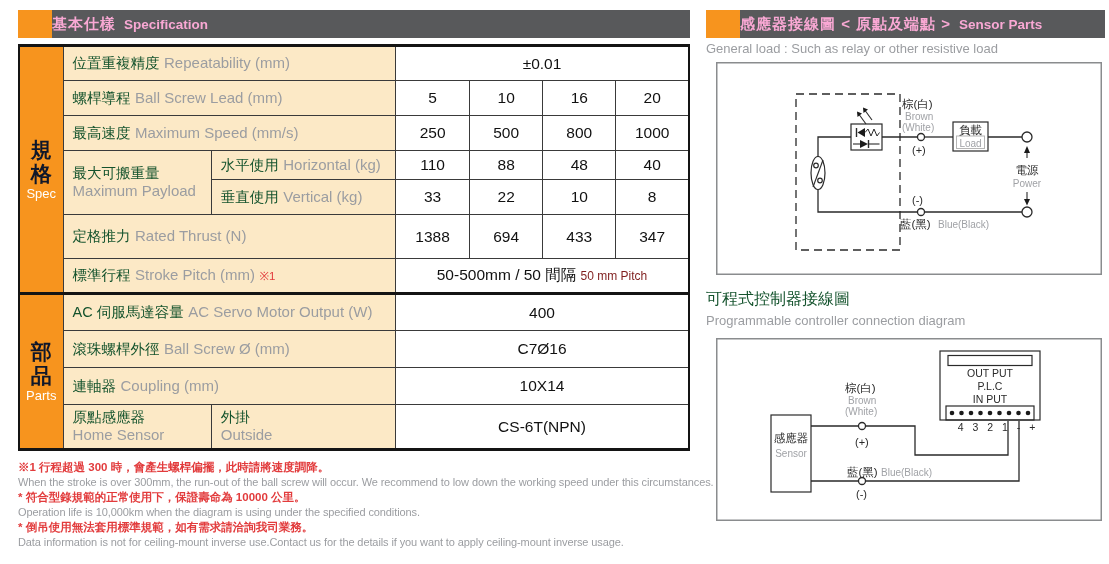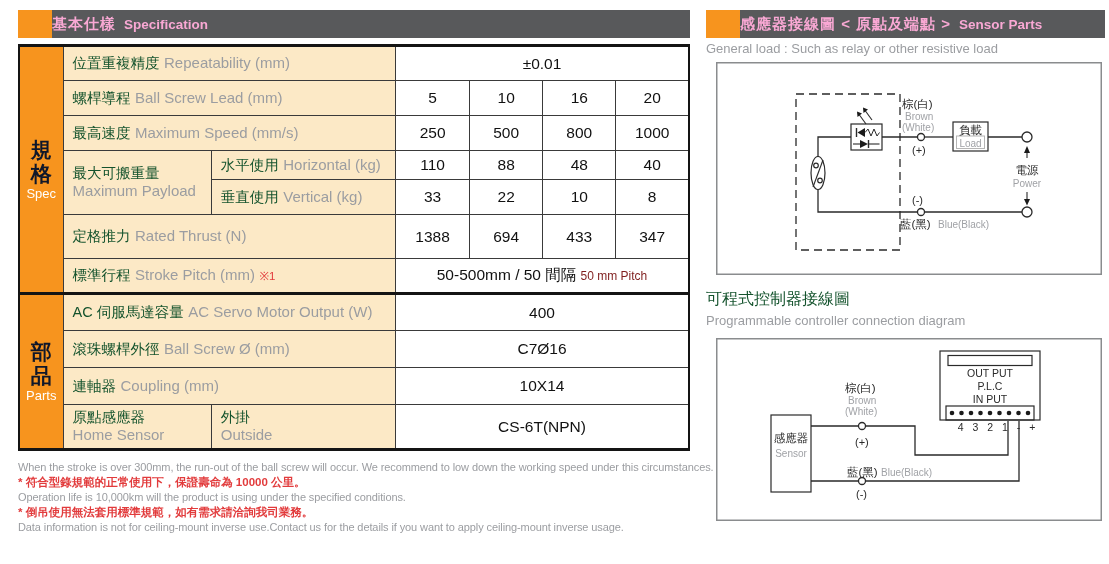--- a/index.html
+++ b/index.html
@@ -186,23 +186,24 @@
         <td class="lbl stack">
           <span class="zh">外掛</span>
           <span class="en">Outside</span>
         </td>
         <td class="val" colspan="4">CS-6T(NPN)</td>
       </tr>
     </tbody>
       </table>
 
     <div class="notes">
+      <div class="note note-red">※1 行程超過 300 時，會產生螺桿偏擺，此時請將速度調降。</div>
       <div class="note note-gray">When the stroke is over 300mm, the run-out of the ball screw will occur. We recommend to low down the working speed under this circumstances.</div>
       <div class="note note-red">* 符合型錄規範的正常使用下，保證壽命為 10000 公里。</div>
-      <div class="note note-gray">Operation life is 10,000km will the product is using under the specified conditions.</div>
+      <div class="note note-gray">Operation life is 10,000km when the diagram is using under the specified conditions.</div>
       <div class="note note-red">* 倒吊使用無法套用標準規範，如有需求請洽詢我司業務。</div>
       <div class="note note-gray">Data information is not for ceiling-mount inverse use.Contact us for the details if you want to apply ceiling-mount inverse usage.</div>
     </div>
   </div>
 
   <div class="right">
     <div class="hdr">
       <div class="hdr-sq"></div>
       <div class="hdr-bar">
         <span class="hdr-zh">感應器接線圖 &lt; 原點及端點 &gt;</span>

